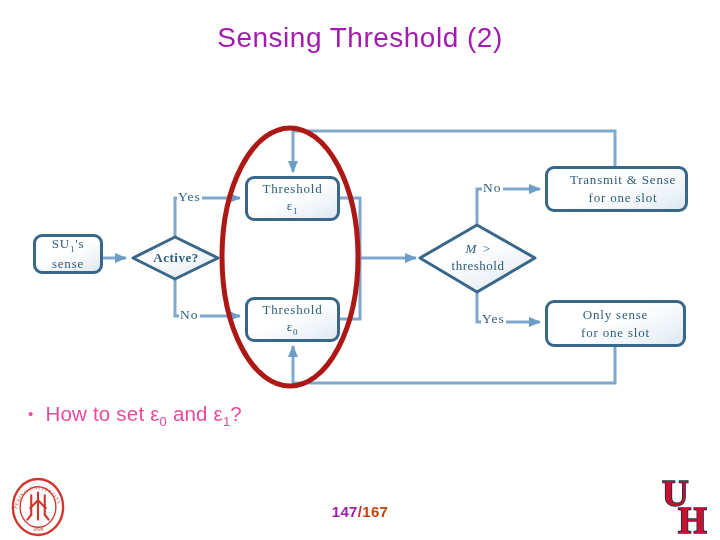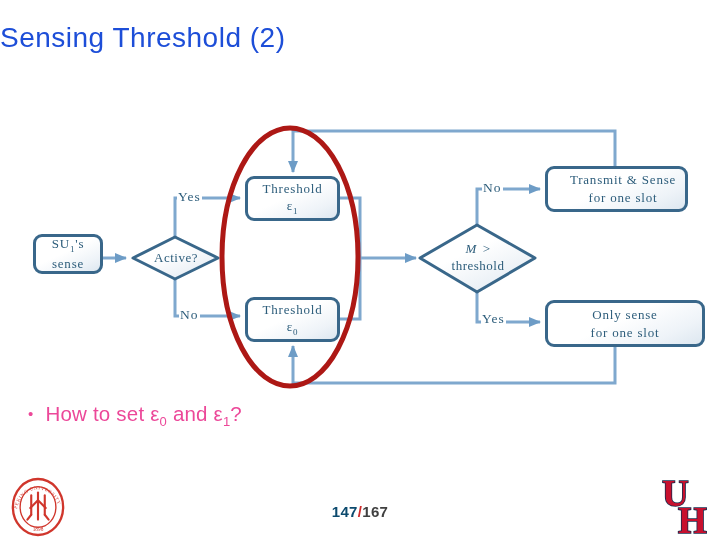--- a/index.html
+++ b/index.html
@@ -2,22 +2,22 @@
 <html><head>
 <meta charset="utf-8">
 <style>
   html,body { margin:0; padding:0; background:#fff; }
   .slide {
     position:relative; width:720px; height:540px; background:#ffffff;
     overflow:hidden; font-family:"Liberation Sans", sans-serif;
   }
   .title {
     position:absolute; top:22px; left:0; right:0; margin:0;
-    font-size:28px; font-weight:400;
-    color:#1d4ed8; letter-spacing:0.5px;
+    text-align:center; font-size:28px; font-weight:400;
+    color:#a21caf; letter-spacing:0.5px;
   }
   .svg-layer { position:absolute; left:0; top:0; width:720px; height:540px; pointer-events:none; }
   .lines-layer { z-index:1; }
   .ellipse-layer { z-index:5; }
 
   .flow-box {
     position:absolute; box-sizing:border-box; z-index:2;
     border:3px solid #39678a; border-radius:9px;
     background:linear-gradient(155deg,#ffffff 45%,#eef3f8 78%,#dde7f0 100%);
     color:#2d5d7b; font-family:"Liberation Serif", serif;
@@ -45,23 +45,23 @@
     position:absolute; left:28px; top:402px; z-index:2;
     color:#ec4899; font-size:20.5px; letter-spacing:0.2px;
   }
   .bullet-line .marker { font-size:15px; vertical-align:2px; margin-right:12px; }
   .bullet-line sub { font-size:13px; }
 
   .page-num {
     position:absolute; left:0; right:0; top:503px; z-index:2;
     text-align:center; font-size:15px; font-weight:bold; letter-spacing:0.3px;
   }
-  .page-current { color:#0c4a6e; }
+  .page-current { color:#a21caf; }
   .page-sep { color:#cf2b2b; }
-  .page-total { color:#404040; }
+  .page-total { color:#c2410c; }
 
   .seal-logo { position:absolute; left:9px; top:475px; z-index:2; }
   .uh-logo   { position:absolute; left:660px; top:475px; z-index:2; }
 </style>
 </head>
 <body>
 
 <div class="slide">
 
   <h1 class="title">Sensing Threshold (2)</h1>
@@ -112,26 +112,26 @@
   <div class="flow-box" style="left:245px; top:297px; width:95px; height:45px;">
     <span class="ln">Threshold</span>
     <span class="ln"><span>ε</span><sub>0</sub></span>
   </div>
 
   <div class="flow-box" style="left:545px; top:166px; width:143px; height:46px;padding-left:13px;">
     <span class="ln">Transmit &amp; Sense</span>
     <span class="ln">for one slot</span>
   </div>
 
-  <div class="flow-box" style="left:545px; top:300px; width:160px; height:47px;text-align:center;">
+  <div class="flow-box" style="left:545px; top:300px; width:141px; height:47px;text-align:center;">
     <span class="ln">Only sense</span>
     <span class="ln">for one slot</span>
   </div>
 
-  <div class="diamond-label" style="left:134px; top:250px; width:84px;">Active?</div>
+  <div class="diamond-label" style="left:134px; top:250px; width:84px;font-weight:bold;">Active?</div>
   <div class="diamond-label" style="left:423px; top:241px; width:110px;">
     <div><span class="var-italic">M</span><span class="op-gap">&gt;</span></div>
     <div>threshold</div>
   </div>
 
   <span class="flow-label" style="left:177px; top:189px;">Yes</span>
   <span class="flow-label" style="left:179px; top:307px;">No</span>
   <span class="flow-label" style="left:482px; top:180px;">No</span>
   <span class="flow-label" style="left:481px; top:311px;">Yes</span>
 

